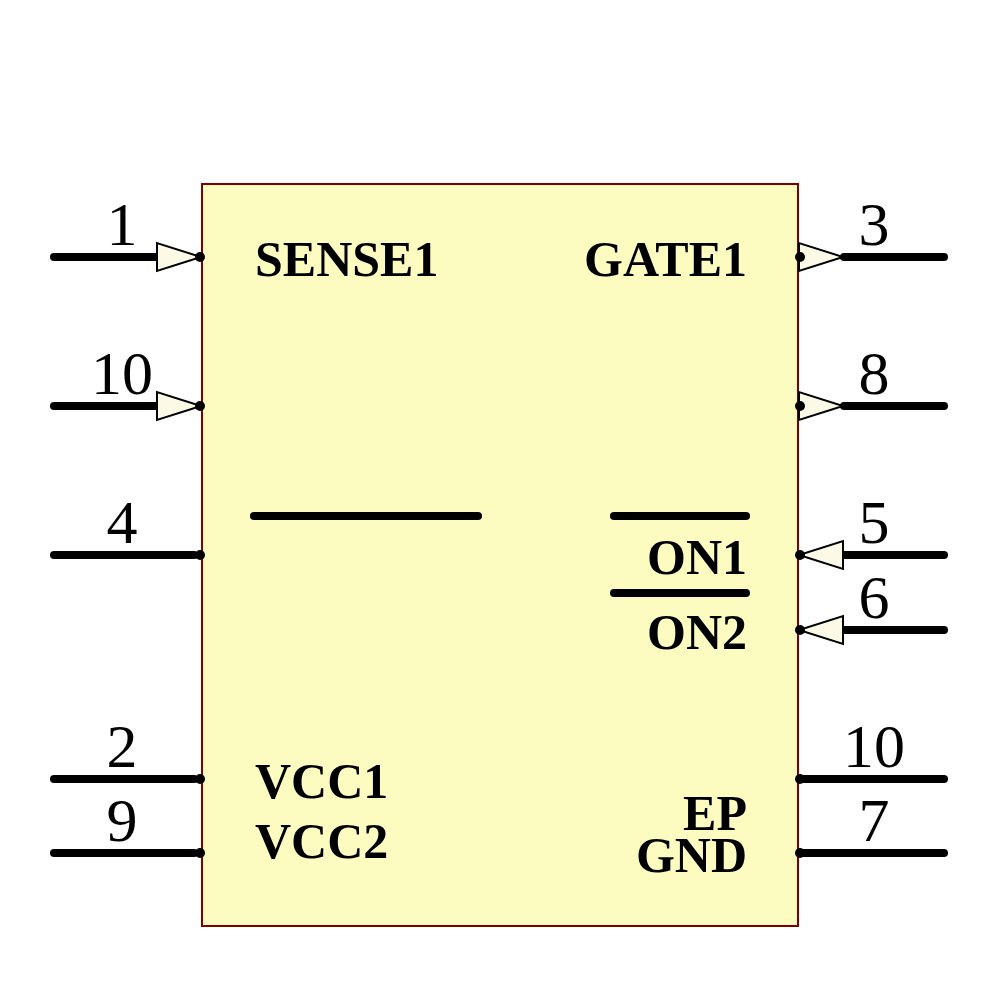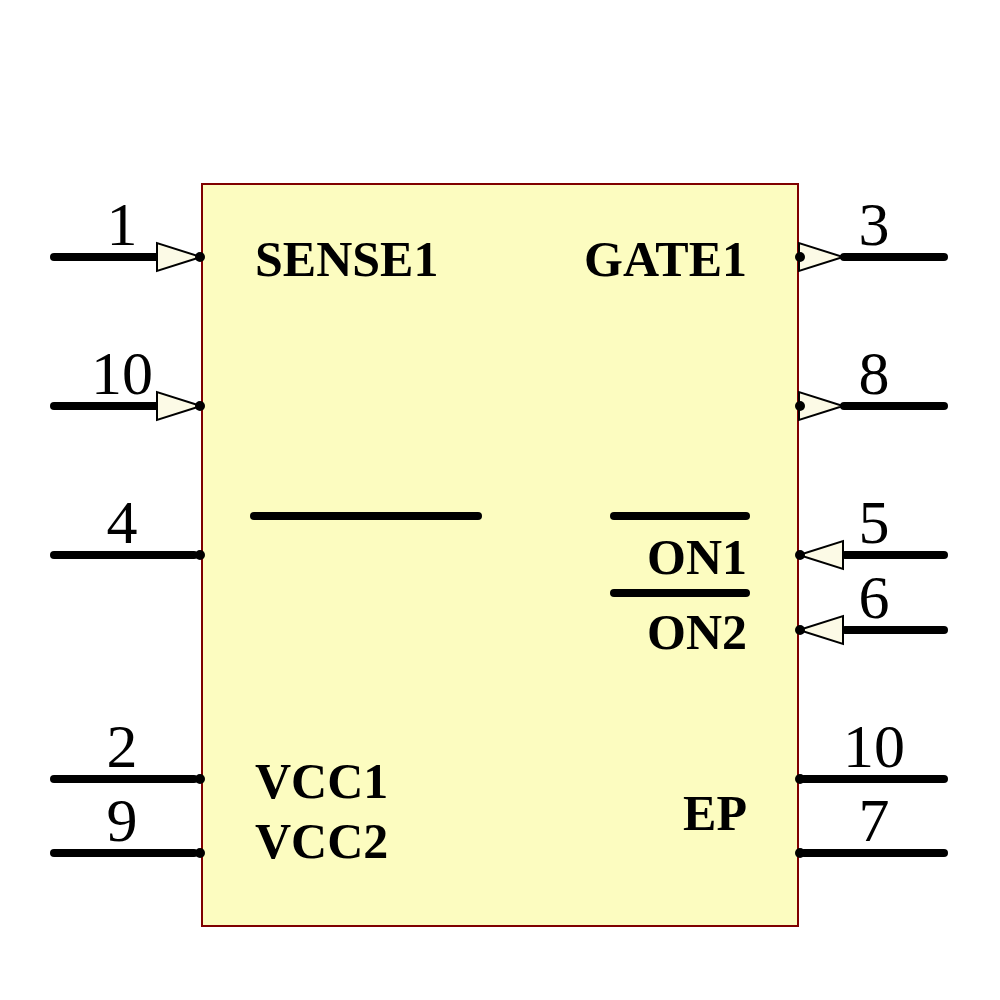--- a/index.html
+++ b/index.html
@@ -146,14 +146,15 @@
   <div class="label lbl-right" style="top:599px">ON2</div>
 
   <div class="num right" style="top:715px">10</div>
   <div class="wire" style="left:800px;top:775px;width:148px"></div>
   <div class="dot" style="left:795px;top:774px"></div>
   <div class="label lbl-right" style="top:780px">EP</div>
 
   <div class="num right" style="top:789px">7</div>
   <div class="wire" style="left:800px;top:849px;width:148px"></div>
   <div class="dot" style="left:795px;top:848px"></div>
+  <div class="label lbl-right" style="top:822px">GND</div>
 
 </div>
 
 </body></html>

